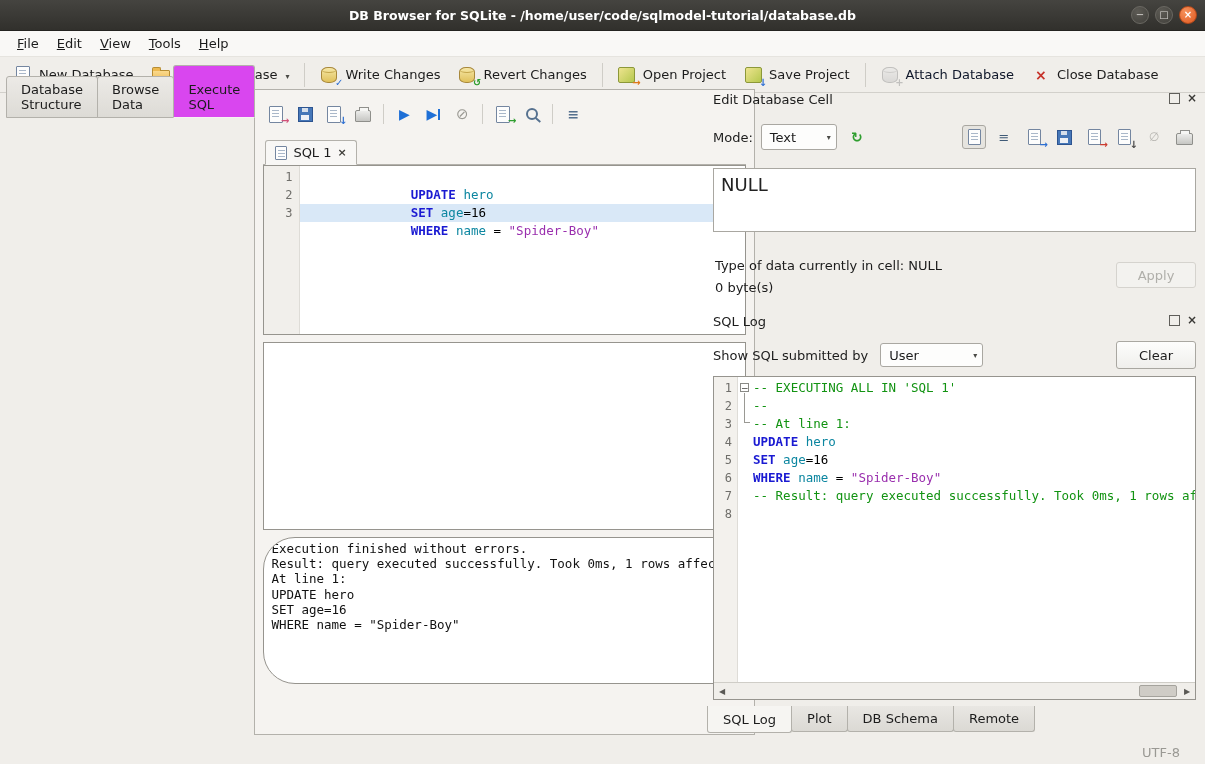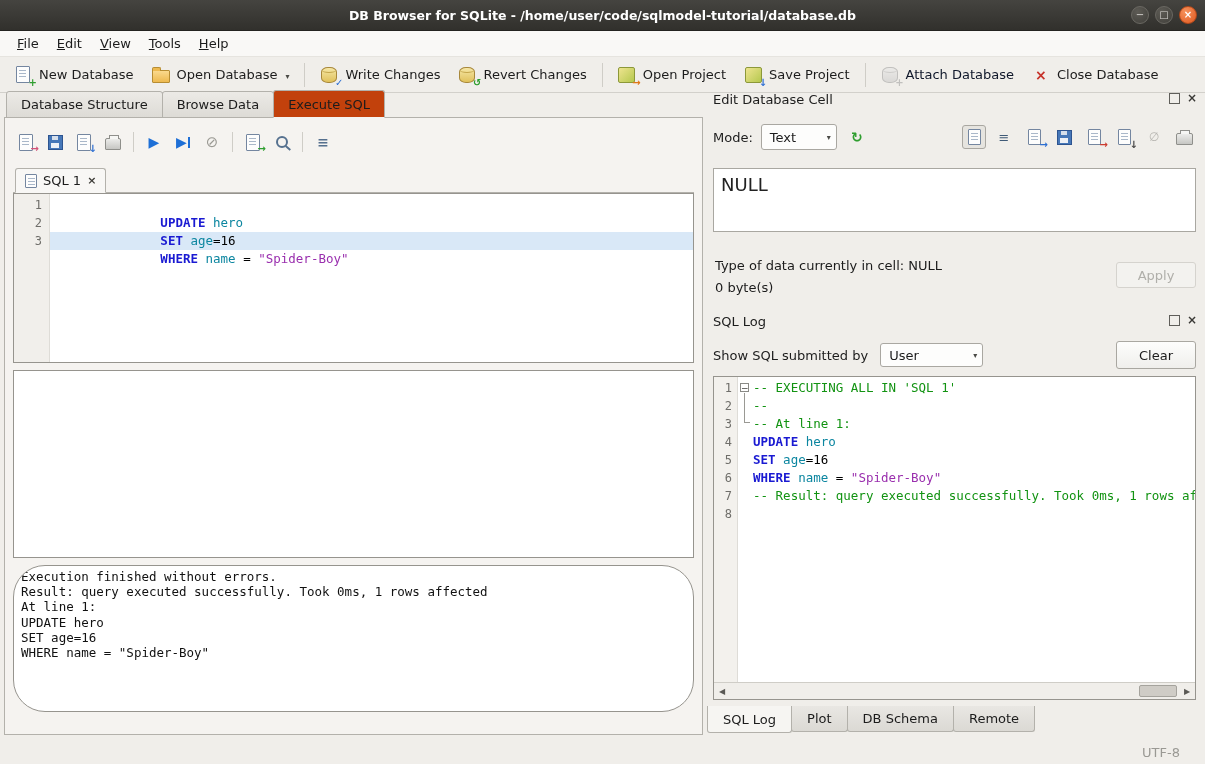--- a/index.html
+++ b/index.html
@@ -52,24 +52,24 @@
   .playg{color:#1e6fd6;font-size:14px;font-style:normal;}
   .playbar{width:2px;height:11px;background:#1e6fd6;margin-left:1px;display:inline-block;}
   .stopg{color:#9a9993;font-size:15px;font-style:normal;}
   .lng{font-size:14px;color:#55708e;font-style:normal;font-weight:bold;}
   .ref{color:#2f9e2f;font-size:14px;font-style:normal;font-weight:bold;}
   .wrapg{font-size:13px;color:#3f5a77;font-style:normal;}
   .nullg{font-size:12px;color:#8b8a85;font-style:normal;}
 
   
   .main{position:absolute;top:90px;left:0;right:0;bottom:24px;display:flex;}
-  .lp{width:703px;padding-left:4px;box-sizing:border-box;display:flex;flex-direction:column;}
+  .lp{width:703px;padding-left:4px;box-sizing:border-box;display:flex;flex-direction:row;}
   .main-tabs{display:flex;align-items:flex-end;height:28px;padding-left:2px;position:relative;z-index:2;}
   .mtab{padding:5px 14px;background:linear-gradient(#eceae6,#dddbd6);border:1px solid #b3b1ab;border-radius:3px 3px 0 0;margin-right:-1px;}
-  .mtab.active{background:#c2410c;border-bottom-color:#f5f3f0;padding-top:6px;margin-top:40px;}
+  .mtab.active{background:#d946ef;border-bottom-color:#f5f3f0;padding-top:16px;margin-top:40px;}
   .lp-body{flex:1;border:1px solid #b3b1ab;margin-top:-1px;background:#f5f3f0;padding:8px;box-sizing:border-box;
            display:flex;flex-direction:column;margin-bottom:5px;}
 
   .sql-toolbar{display:flex;align-items:center;gap:3px;height:32px;flex:none;}
   .sq-btn{width:26px;height:26px;display:flex;align-items:center;justify-content:center;border-radius:3px;}
   .sq-btn .ic{width:16px;height:16px;}
   .sq-sep{width:1px;height:20px;background:#cfcdc7;margin:0 4px;}
 
   .sql-tabbar{display:flex;align-items:flex-end;height:27px;margin-top:7px;border-bottom:1px solid #b3b1ab;padding-left:2px;flex:none;}
   .sql-tab{display:inline-flex;align-items:center;gap:6px;padding:4px 9px;background:#f8f7f5;border:1px solid #b3b1ab;

